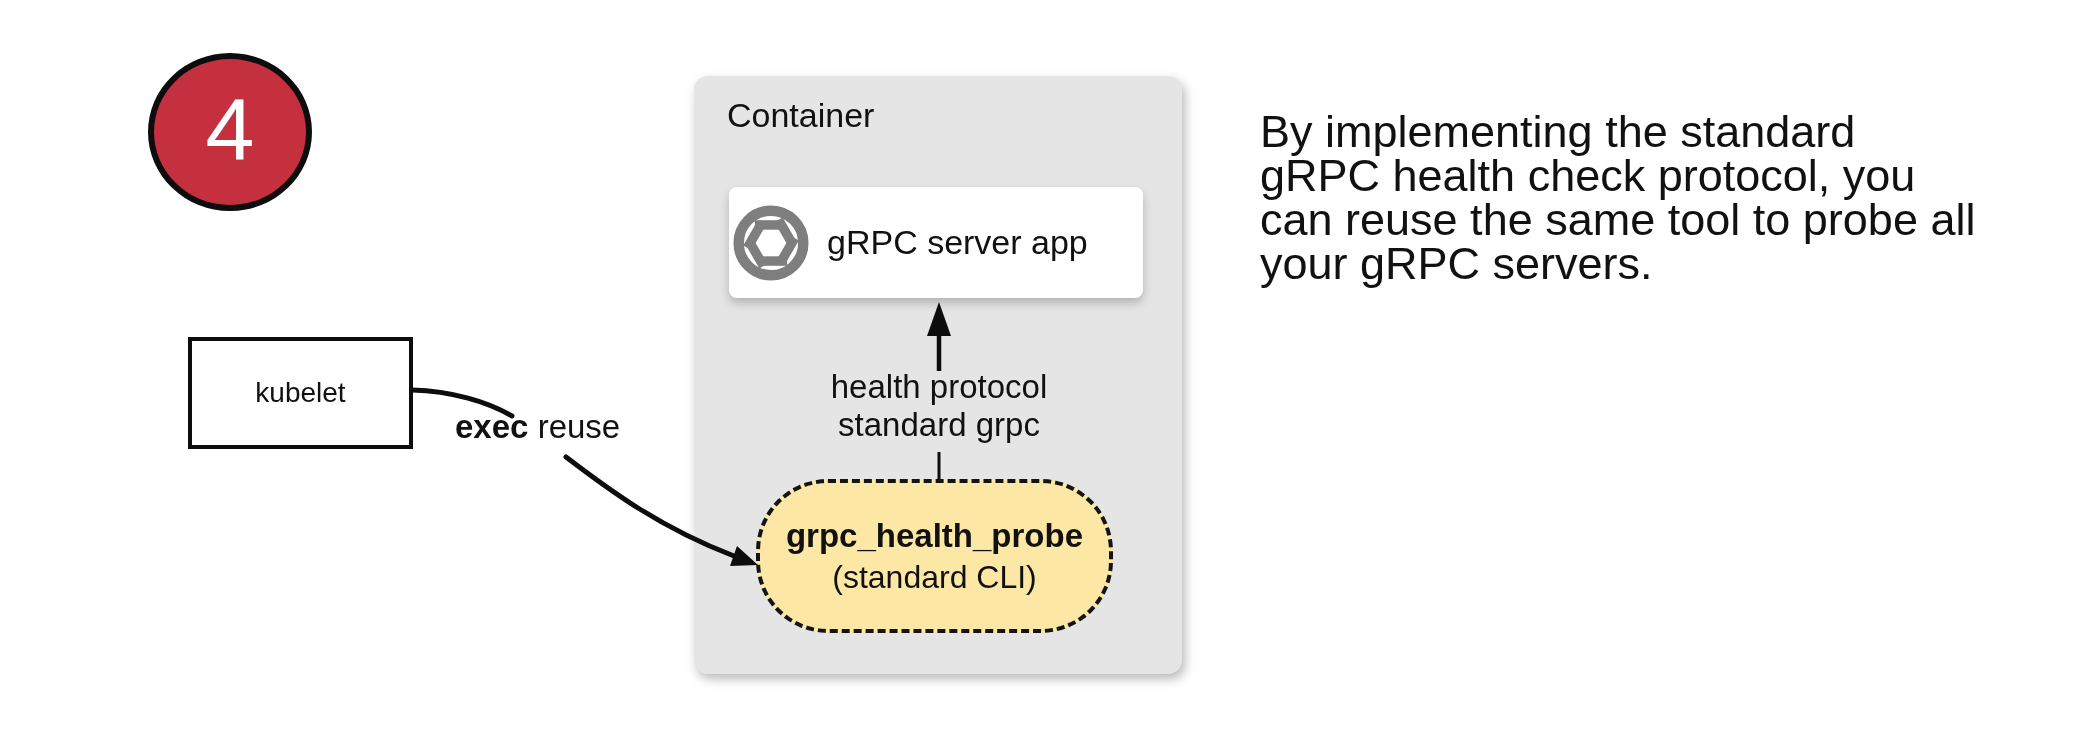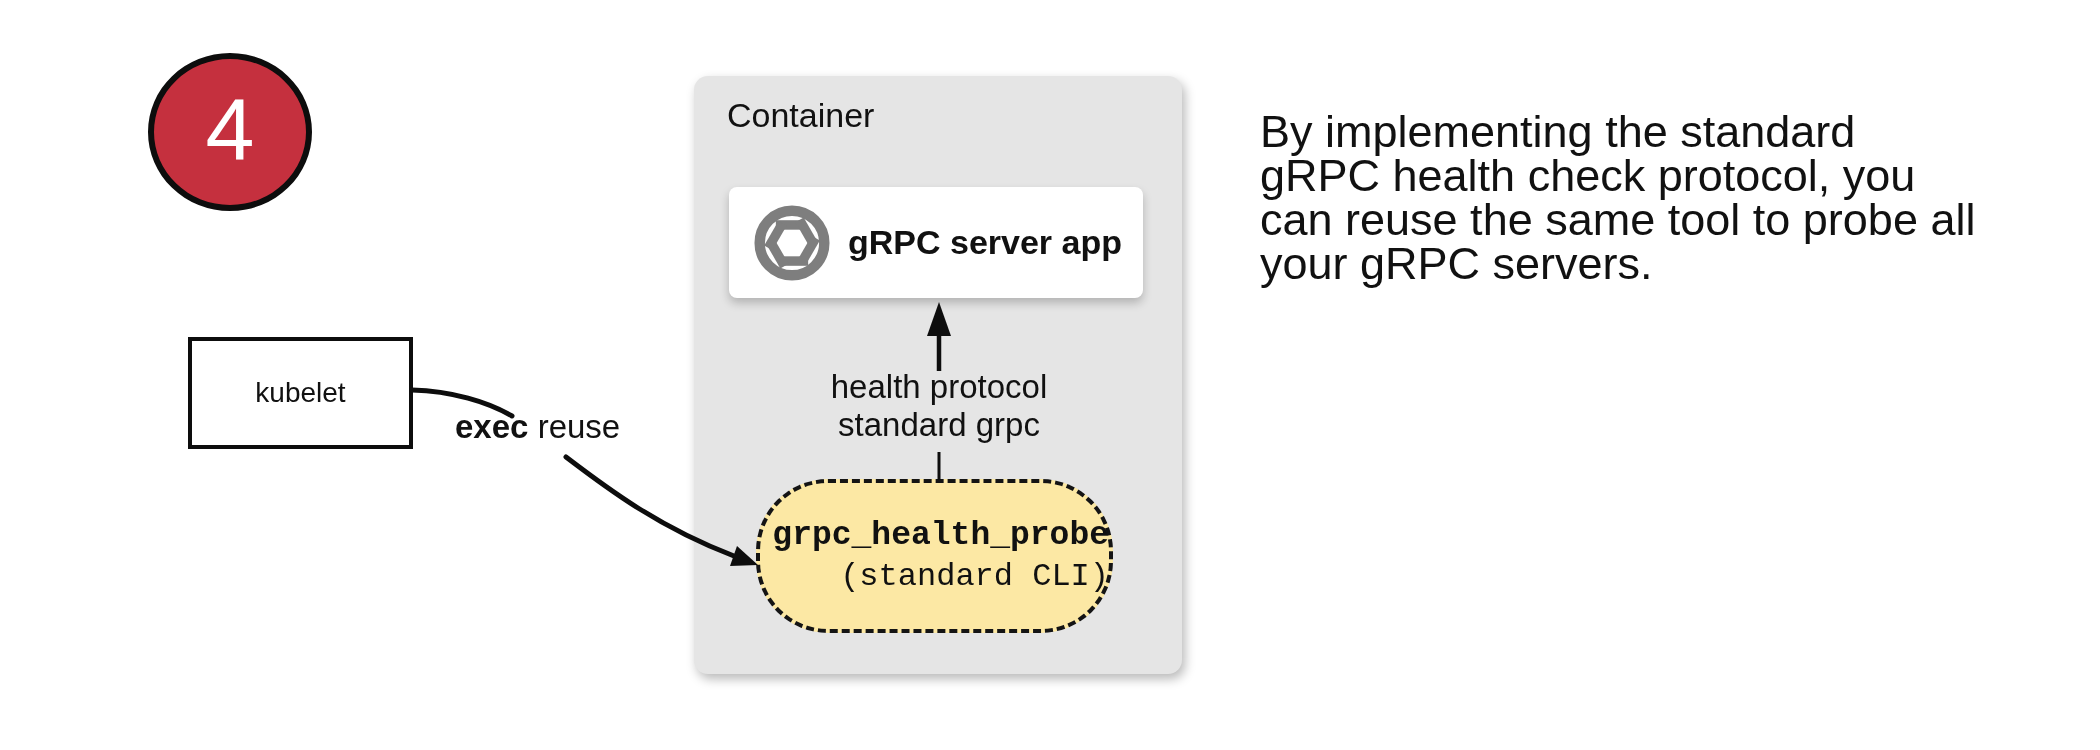--- a/index.html
+++ b/index.html
@@ -27,30 +27,30 @@
     position:absolute;left:694px;top:76px;width:488px;height:598px;
     background:#e5e5e5;border-radius:14px;
     box-shadow:3px 5px 11px rgba(0,0,0,0.28);
   }
   .container-label{position:absolute;left:33px;top:20px;font-size:34px;}
 
   
   .server-card{
     position:absolute;left:35px;top:111px;width:414px;height:111px;
     background:#ffffff;border-radius:8px;box-shadow:0 5px 10px rgba(0,0,0,0.22);
-    display:flex;align-items:center;gap:18px;padding-left:25px;box-sizing:border-box;font-weight:bold;
+    display:flex;align-items:center;gap:18px;padding-left:4px;box-sizing:border-box;
   }
   .server-label{font-size:34px;}
 
   
   .probe-pill{
     position:absolute;left:62px;top:403px;width:349px;height:146px;
     background:#FCE8A4;border:4px dashed #141414;border-radius:72px;
-    display:flex;flex-direction:column;align-items:flex-end;justify-content:center;
-    box-sizing:content-box;text-align:center;font-family:Liberation Mono, monospace;
+    display:flex;flex-direction:column;align-items:center;justify-content:center;
+    box-sizing:content-box;text-align:center;
   }
   .probe-title{font-size:33px;font-weight:bold;}
   .probe-subtitle{font-size:32px;margin-top:4px;}
 
   
   .exec-label{position:absolute;left:455px;top:408px;font-size:33px;white-space:nowrap;}
   .exec-label .kw{font-weight:bold;}
   .exec-label .rest{margin-left:0.28em;}
   .protocol-label{
     position:absolute;left:939px;top:368px;transform:translateX(-50%);

